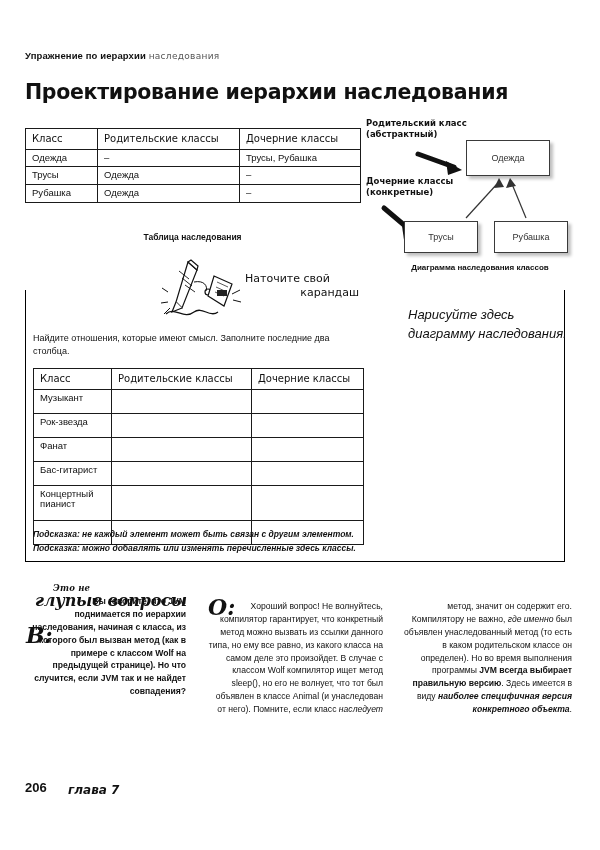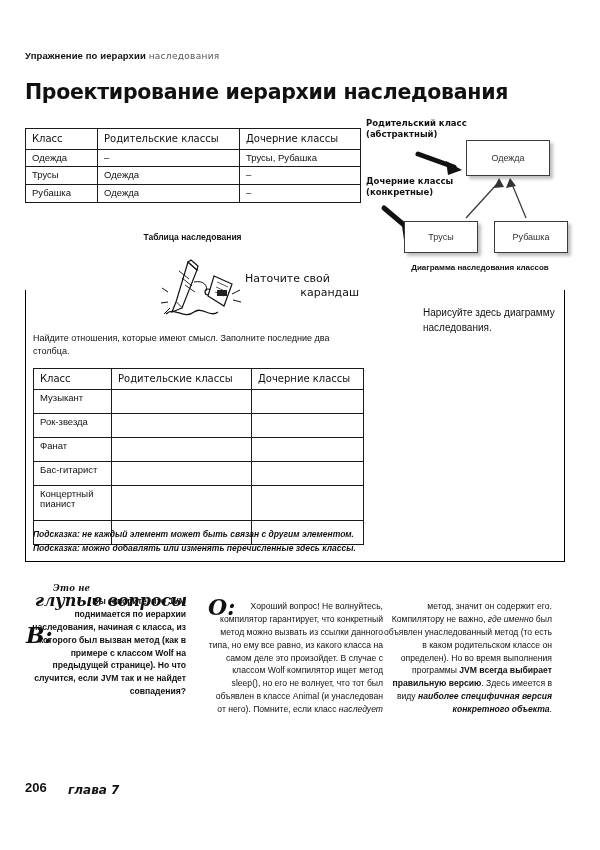--- a/index.html
+++ b/index.html
@@ -177,25 +177,26 @@
   .instr {
     position: absolute;
     left: 33px;
     top: 332px;
     width: 330px;
     font-size: 9px;
     line-height: 1.45;
   }
   .draw-here {
     position: absolute;
-    left: 423px;
+    left: 408px;
     top: 306px;
     width: 160px;
-    font-size: 10px;
+    font-size: 13px;
     line-height: 1.45;
+    font-style: italic;
   }
 
   #table2 {
     position: absolute;
     left: 33px;
     top: 368px;
     width: 330px;
   }
   #table2 td { height: 17px; }
   #table2 td.tall { height: 28px; }
@@ -238,21 +239,21 @@
   }
 
   .qa-col {
     position: absolute;
     font-size: 8.6px;
     line-height: 1.5;
     text-align: right;
   }
   #col-q { left: 26px; top: 595px; width: 160px; font-weight: bold; }
   #col-a1 { left: 208px; top: 600px; width: 175px; }
-  #col-a2 { left: 380px; top: 600px; width: 172px; }
+  #col-a2 { left: 400px; top: 600px; width: 172px; }
 
   .glyph-q, .glyph-a {
     position: absolute;
     font-family: "DejaVu Serif", serif;
     font-style: italic;
     font-weight: bold;
     font-size: 22px;
     line-height: 1;
   }
   #glyph-q { left: 26px; top: 624px; }

